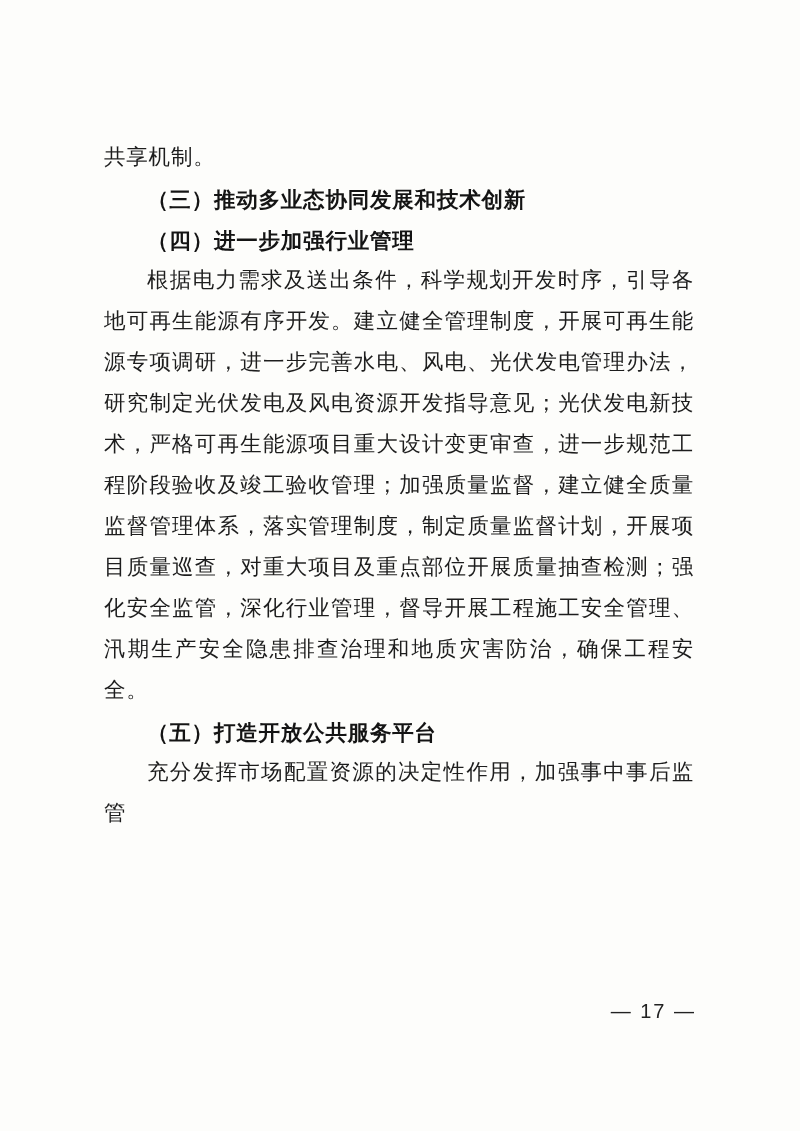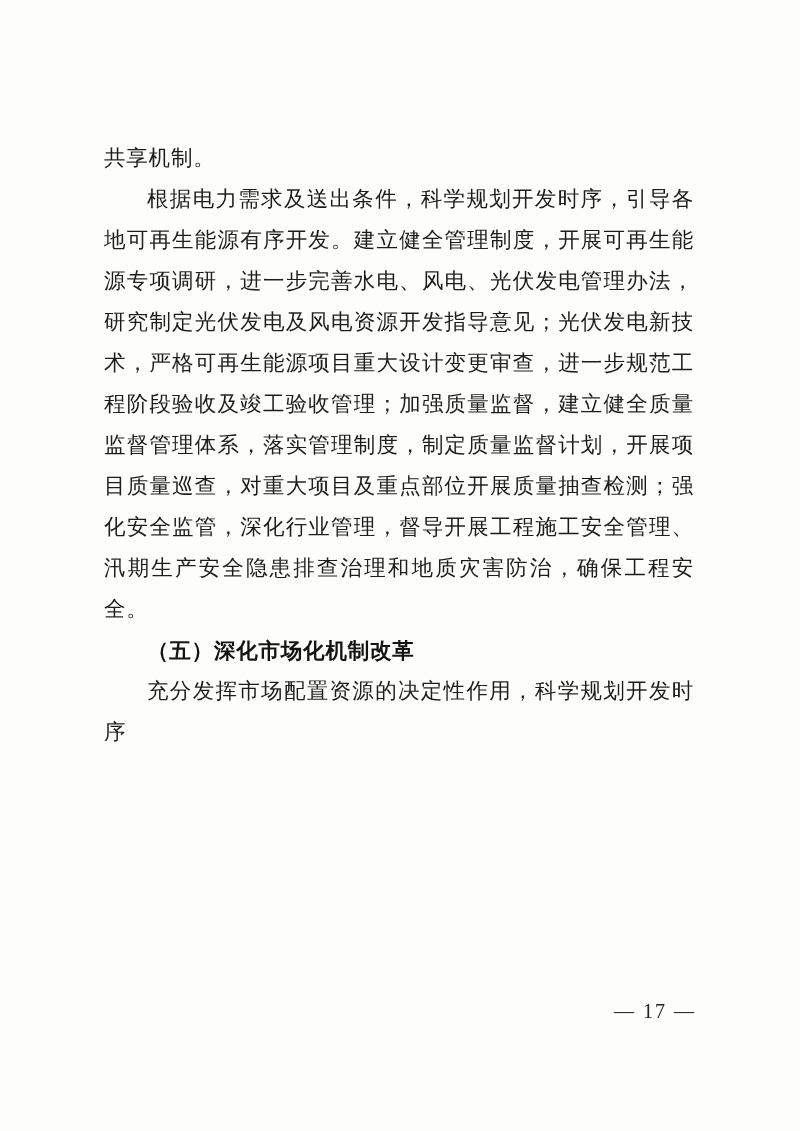--- a/index.html
+++ b/index.html
@@ -25,21 +25,21 @@
     width: 590px;
   }
   .para {
     font-size: 21.5px;
     line-height: 41px;
     color: #1d1d1d;
     letter-spacing: 0.8px;
     text-align: justify;
     text-justify: inter-ideograph;
     margin: 0;
-    font-family: Liberation Serif, serif;
+    font-family: Liberation Mono, monospace;
   }
   .para.indent {
     text-indent: 43px;
   }
   .heading {
     font-size: 21.5px;
     line-height: 41px;
     color: #141414;
     letter-spacing: 0.8px;
     margin: 0;
@@ -47,37 +47,39 @@
     font-family: "DejaVu Serif", "Liberation Serif", serif;
     font-weight: 600;
   }
   .footer {
     position: absolute;
     right: 104px;
     bottom: 108px;
     font-size: 20px;
     color: #222;
     letter-spacing: 2px;
-    font-family: Liberation Serif, serif;
+    font-family: Liberation Sans, sans-serif;
   }
 </style>
 </head>
 <body>
 
 <div class="page">
   <div class="content">
 
     <p class="para">共享机制。</p>
 
+    <p class="heading">（三）推动多业态协同发展和技术创新</p>
 
 
 
+    <p class="heading">（四）进一步加强行业管理</p>
 
     <p class="para indent">根据电力需求及送出条件，科学规划开发时序，引导各地可再生能源有序开发。建立健全管理制度，开展可再生能源专项调研，进一步完善水电、风电、光伏发电管理办法，研究制定光伏发电及风电资源开发指导意见；光伏发电新技术，严格可再生能源项目重大设计变更审查，进一步规范工程阶段验收及竣工验收管理；加强质量监督，建立健全质量监督管理体系，落实管理制度，制定质量监督计划，开展项目质量巡查，对重大项目及重点部位开展质量抽查检测；强化安全监管，深化行业管理，督导开展工程施工安全管理、汛期生产安全隐患排查治理和地质灾害防治，确保工程安全。</p>
 
-    <p class="heading">（五）深化市场化机制改革</p>
+    <p class="heading">（五）打造开放公共服务平台</p>
 
-    <p class="para indent">充分发挥市场配置资源的决定性作用，科学规划开发时序</p>
+    <p class="para indent">充分发挥市场配置资源的决定性作用，加强事中事后监管</p>
 
   </div>
 
   <div class="footer">— 17 —</div>
 </div>
 
 </body></html>

